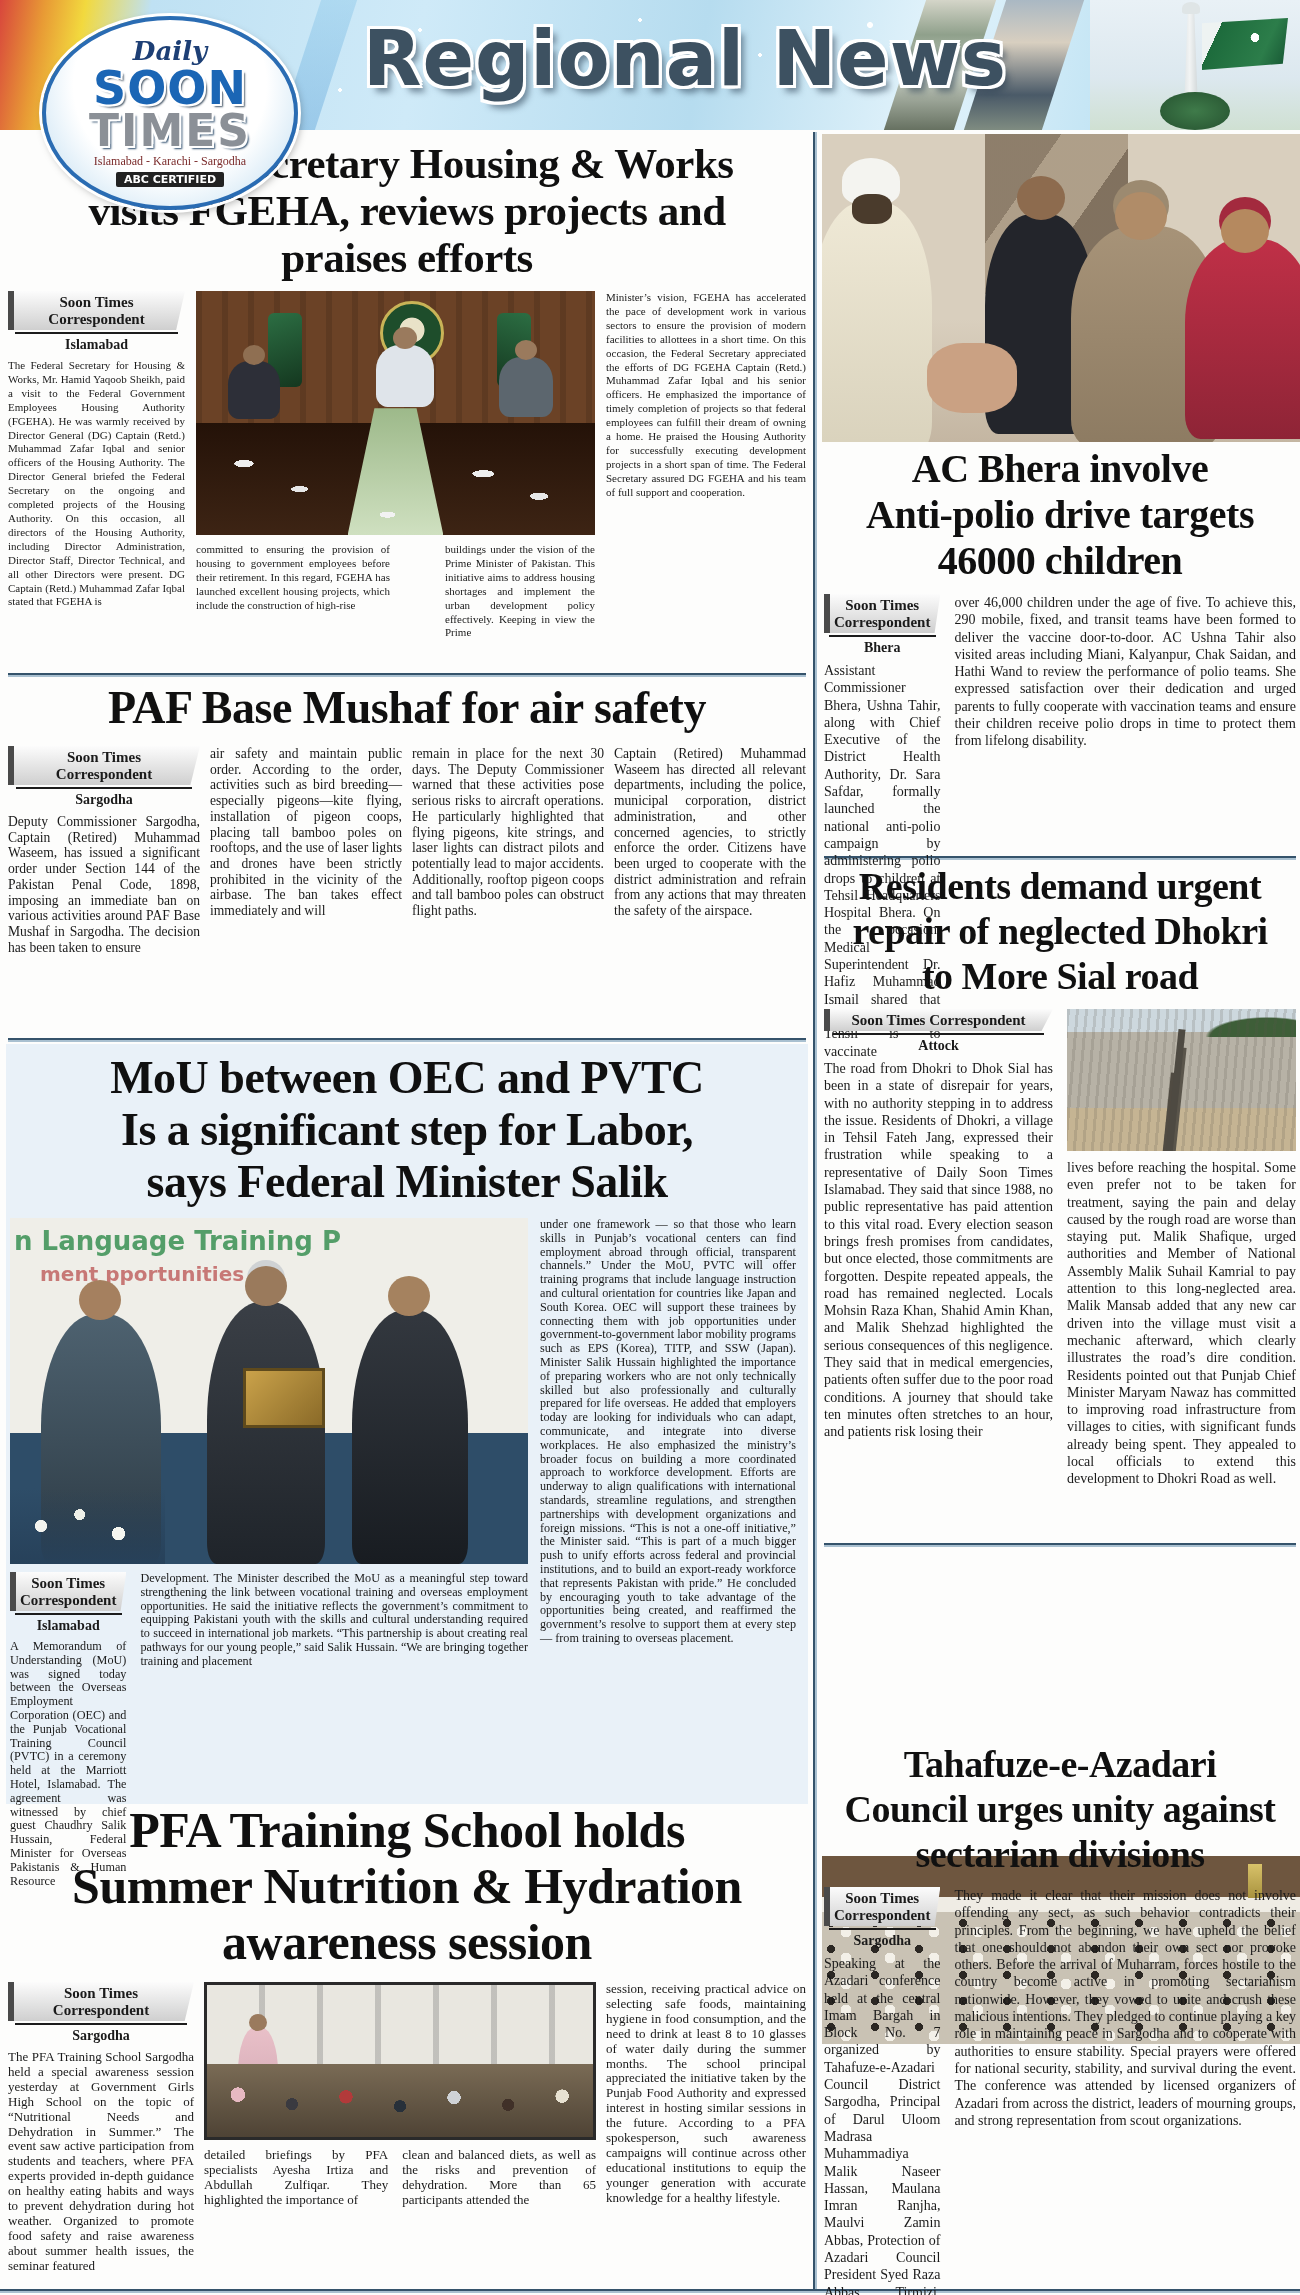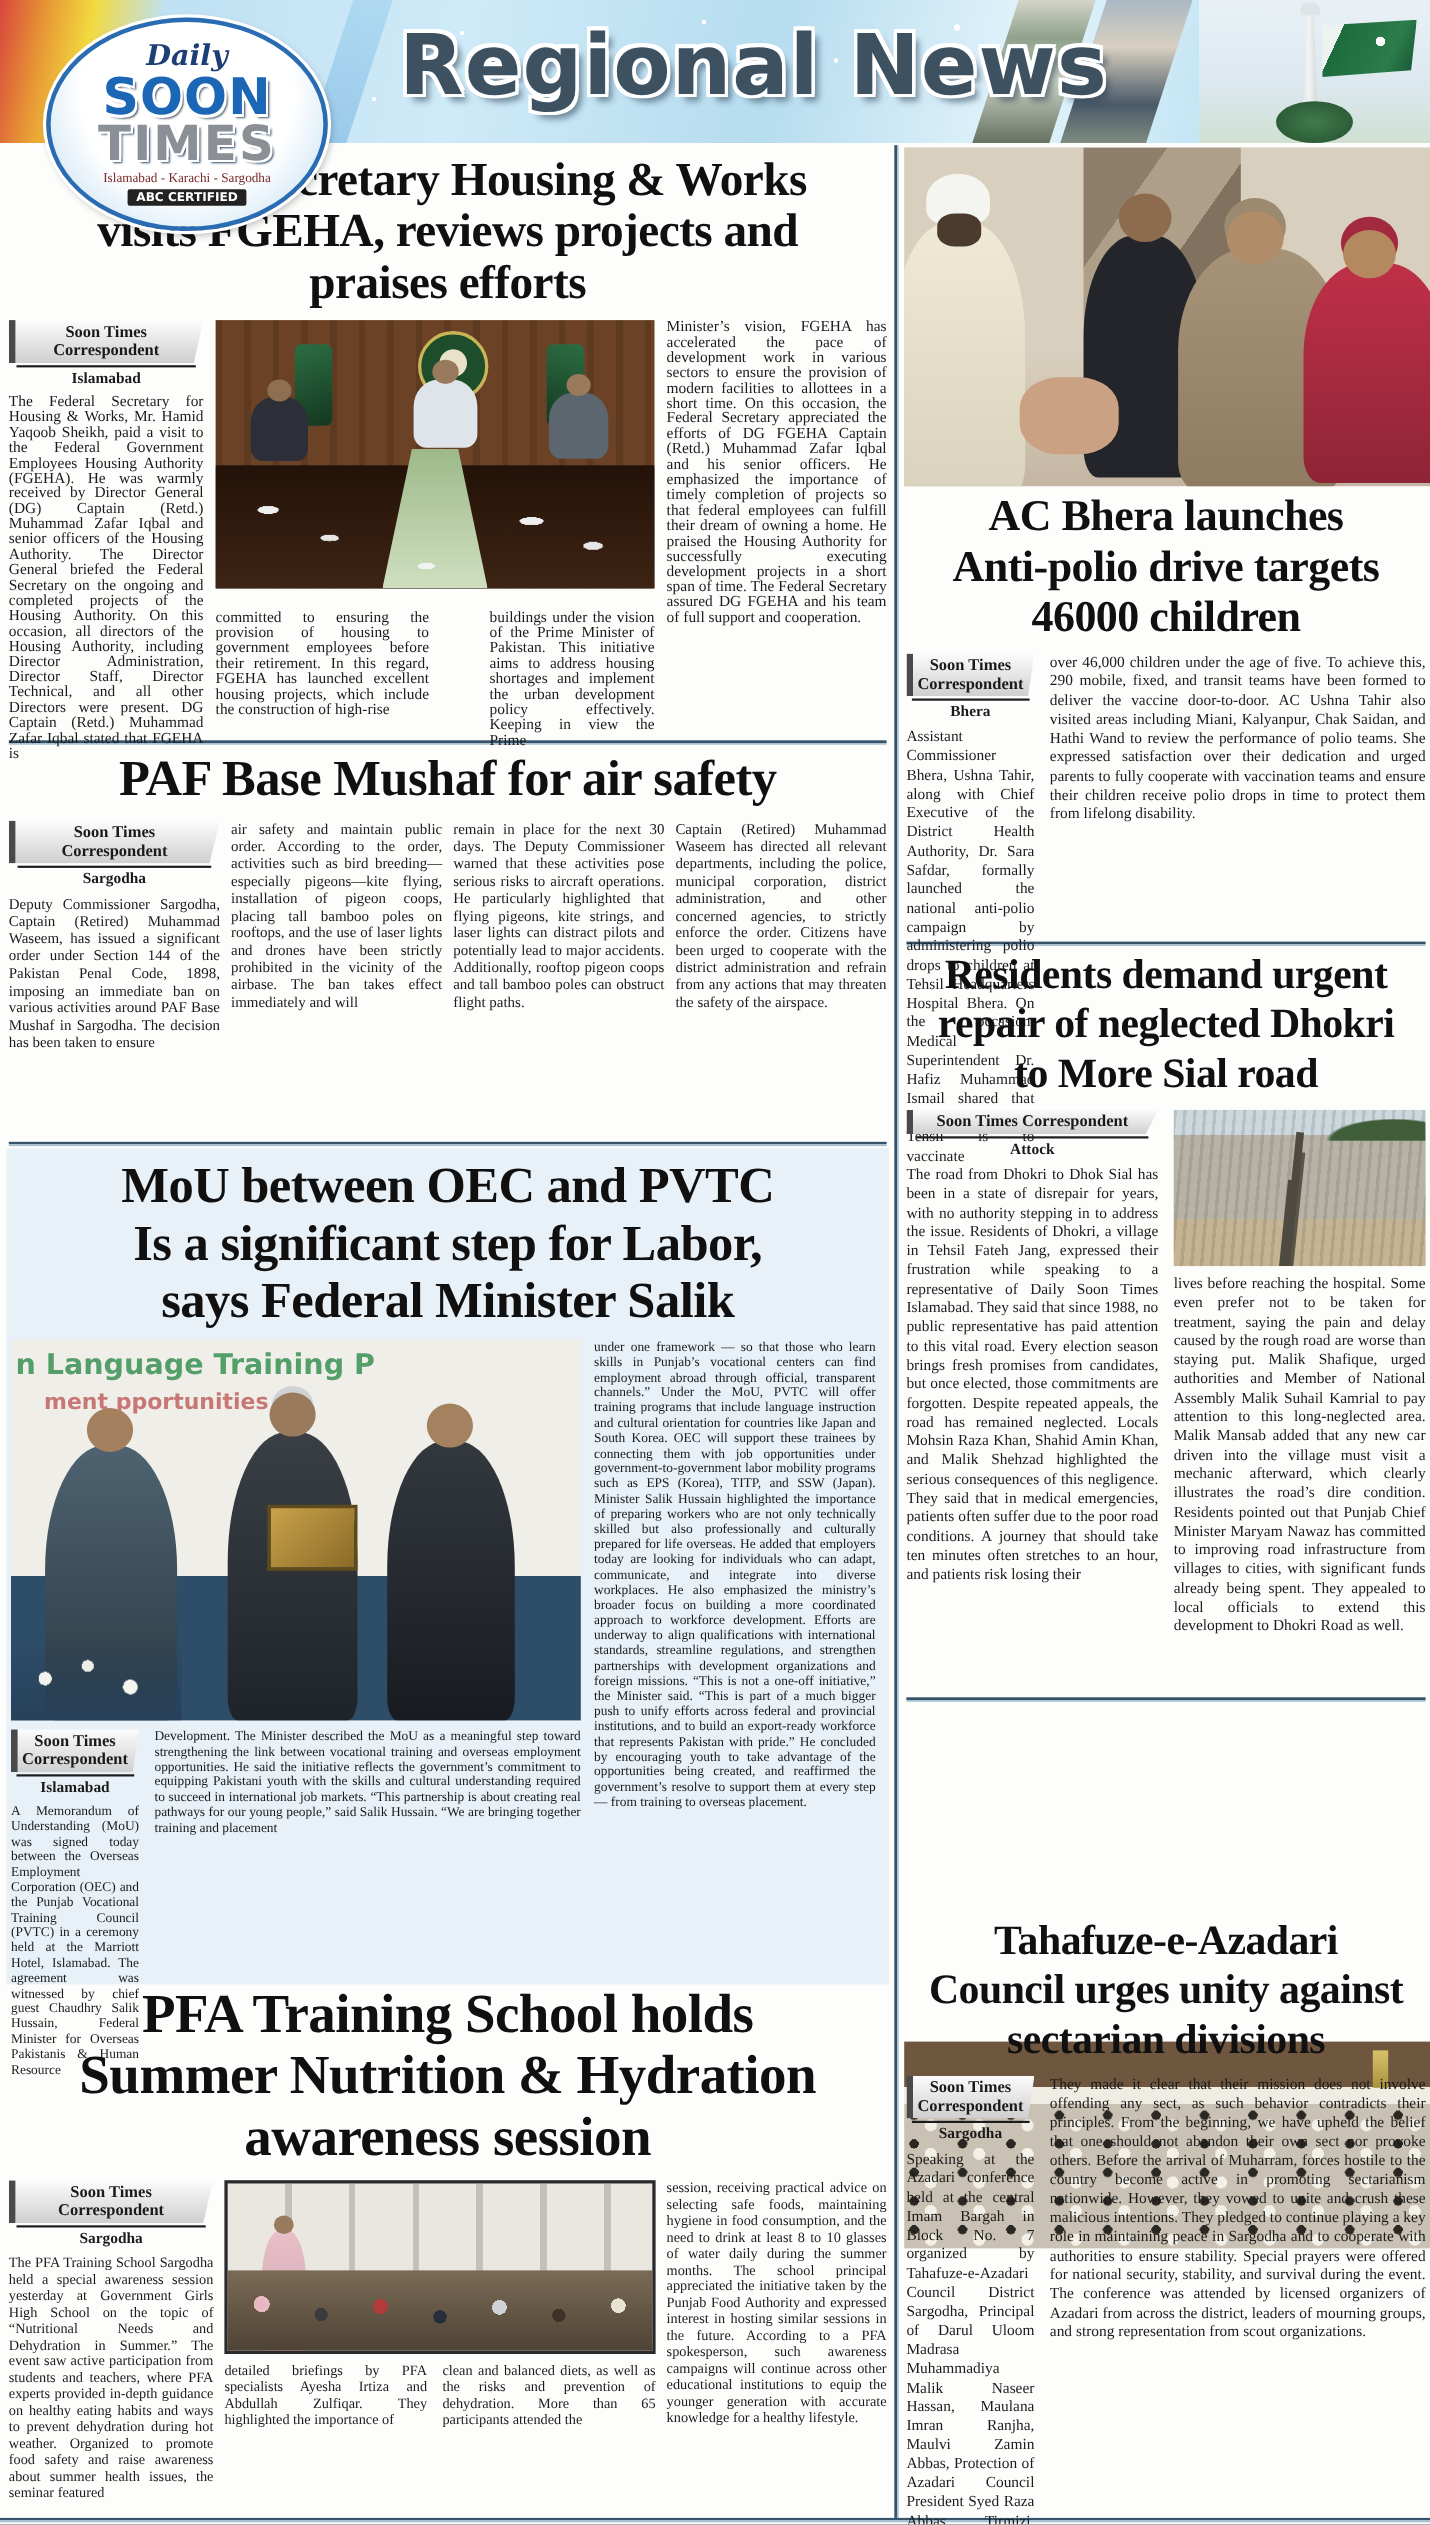--- a/index.html
+++ b/index.html
@@ -57,21 +57,21 @@
 
   
   .headline{font-weight:bold;text-align:center;margin:0;color:#101010;}
   .headline span{display:block;}
   .h44{font-size:43px;line-height:47px;letter-spacing:-.5px;}
   .h46{font-size:46px;line-height:52px;letter-spacing:-.5px;}
   .h50{font-size:50px;line-height:56px;letter-spacing:-.5px;}
   .h40{font-size:40px;line-height:46px;letter-spacing:-.5px;}
   .h38{font-size:38px;line-height:45px;letter-spacing:-.5px;}
   .j{text-align:justify;margin:0;}
-  .b12{font-size:14px;line-height:13.9px;}
+  .b12{font-size:11px;line-height:13.9px;}
   .b12m{font-size:12.2px;line-height:13.8px;}
   .b13{font-size:13.6px;line-height:15.7px;}
   .b13p{font-size:13px;line-height:14.9px;}
   .b14{font-size:14px;line-height:17.3px;}
   .corr{margin-bottom:6px;}
   .corr-box{background:linear-gradient(180deg,#fcfcfc,#cfcfcf);border-left:6px solid #4a4a4a;
       clip-path:polygon(0 0,100% 0,95% 100%,0 100%);
       font-weight:bold;font-size:15px;text-align:center;padding:3px 10px 2px 4px;}
   .corr-line{height:2px;background:#1c1c1c;width:92%;margin:2px auto 1px;}
   .corr-city{text-align:center;font-weight:bold;font-size:14px;padding-top:2px;}
@@ -350,21 +350,21 @@
     <div class="stairs"></div>
     <div class="fig f-cap"></div>
     <div class="fig f-black"></div>
     <div class="fig f-scarf"></div>
     <div class="fig f-red"></div>
     <div class="fig f-baby"></div>
   </div>
 
   <section class="abs art-polio">
     <h1 class="headline h40">
-      <span>AC Bhera launches</span>
+      <span>AC Bhera involve</span>
       <span>Anti-polio drive targets</span>
       <span>46000 children</span>
     </h1>
     <div class="two-cols">
       <div>
         <div class="corr">
           <div class="corr-box">Soon Times Correspondent</div>
           <div class="corr-line"></div>
           <div class="corr-city">Bhera</div>
         </div>

